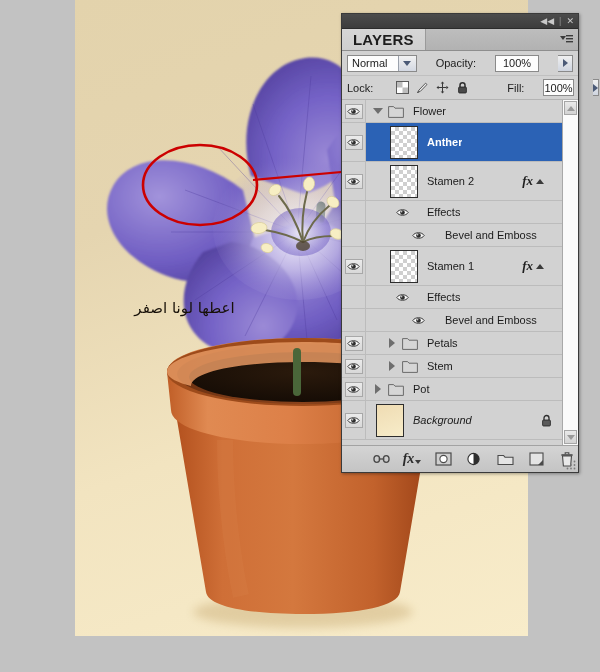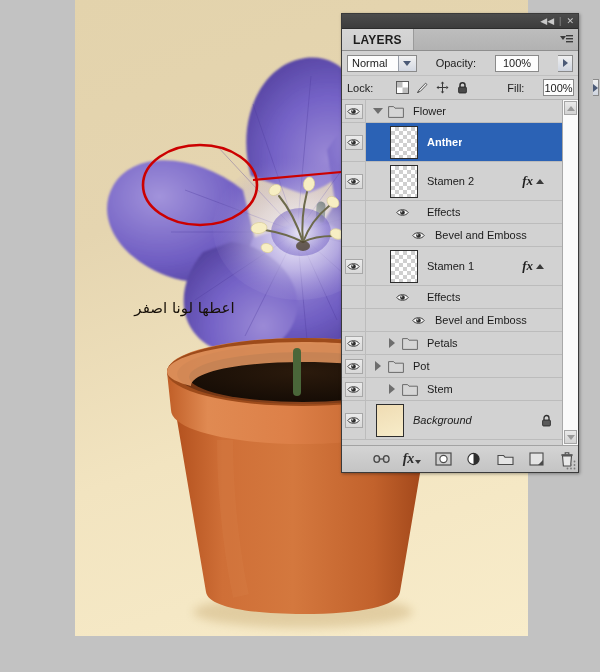--- a/index.html
+++ b/index.html
@@ -104,21 +104,21 @@
     display: flex;
     align-items: stretch;
     position: relative;
   }
   #tab-layers {
     background: linear-gradient(#d6d6d6, #cfcfcf);
     padding: 0 11px;
     display: flex;
     align-items: center;
     font-weight: bold;
-    font-size: 12px;
+    font-size: 15px;
     letter-spacing: .2px;
     border-right: 1px solid #9a9a9a;
     color: #1d1d1d;
     cursor: pointer;
   }
   #panel-menu-btn {
     position: absolute;
     right: 4px;
     top: 3px;
     width: 16px; height: 14px;
@@ -272,21 +272,21 @@
     display: flex;
     align-items: center;
     height: 100%;
     min-width: 0;
     position: relative;
     padding-right: 2px;
   }
   .indent-1 { padding-left: 6px; }
   .indent-2 { padding-left: 20px; }
   .indent-eff { padding-left: 30px; gap: 8px; }
-  .indent-eff2 { padding-left: 46px; }
+  .indent-eff2 { padding-left: 46px; gap: 10px; }
 
   .tri {
     width: 12px; min-width: 12px;
     display: flex; align-items: center; justify-content: center;
   }
   .tri-down { width:0;height:0;border-left:5px solid transparent;border-right:5px solid transparent;border-top:6px solid #6e6e6e; }
   .tri-right { width:0;height:0;border-top:5px solid transparent;border-bottom:5px solid transparent;border-left:6px solid #6e6e6e; }
 
   .folder-ic { width: 16px; min-width:16px; height: 13px; margin-left: 4px; }
   .layer-name { margin-left: 9px; font-size: 11px; white-space: nowrap; overflow: hidden; }
@@ -742,48 +742,48 @@
         <div class="layer-row">
           <div class="eye-cell">
             <div class="eye-btn">
               <svg width="13" height="9" viewBox="0 0 13 9">
                 <path d="M0.8 4.5 C3 0.8 10 0.8 12.2 4.5 C10 8.2 3 8.2 0.8 4.5 Z" fill="#f6f6f6" stroke="#2b2b2b" stroke-width="0.9"></path>
                 <circle cx="6.5" cy="4.5" r="2.3" fill="#2b2b2b"></circle>
                 <circle cx="5.7" cy="3.7" r="0.7" fill="#e8e8e8"></circle>
               </svg>
             </div>
           </div>
+          <div class="row-body indent-2">
+            <span class="tri">
+              <i class="tri-right"></i>
+            </span>
+            <span class="folder-ic"><svg width="16" height="13" viewBox="0 0 16 13">
+                <path d="M0.6 12.4 V1.6 H5.6 L7 3.2 H15.4 V12.4 Z" fill="#d6d6d6" stroke="#6a6a6a" stroke-width="1"></path>
+              </svg></span>
+            <span class="layer-name">Stem</span>
+          </div>
+        </div>
+        <div class="layer-row">
+          <div class="eye-cell">
+            <div class="eye-btn">
+              <svg width="13" height="9" viewBox="0 0 13 9">
+                <path d="M0.8 4.5 C3 0.8 10 0.8 12.2 4.5 C10 8.2 3 8.2 0.8 4.5 Z" fill="#f6f6f6" stroke="#2b2b2b" stroke-width="0.9"></path>
+                <circle cx="6.5" cy="4.5" r="2.3" fill="#2b2b2b"></circle>
+                <circle cx="5.7" cy="3.7" r="0.7" fill="#e8e8e8"></circle>
+              </svg>
+            </div>
+          </div>
           <div class="row-body indent-1">
             <span class="tri">
               <i class="tri-right"></i>
             </span>
             <span class="folder-ic"><svg width="16" height="13" viewBox="0 0 16 13">
                 <path d="M0.6 12.4 V1.6 H5.6 L7 3.2 H15.4 V12.4 Z" fill="#d6d6d6" stroke="#6a6a6a" stroke-width="1"></path>
               </svg></span>
             <span class="layer-name">Pot</span>
-          </div>
-        </div>
-        <div class="layer-row">
-          <div class="eye-cell">
-            <div class="eye-btn">
-              <svg width="13" height="9" viewBox="0 0 13 9">
-                <path d="M0.8 4.5 C3 0.8 10 0.8 12.2 4.5 C10 8.2 3 8.2 0.8 4.5 Z" fill="#f6f6f6" stroke="#2b2b2b" stroke-width="0.9"></path>
-                <circle cx="6.5" cy="4.5" r="2.3" fill="#2b2b2b"></circle>
-                <circle cx="5.7" cy="3.7" r="0.7" fill="#e8e8e8"></circle>
-              </svg>
-            </div>
-          </div>
-          <div class="row-body indent-2">
-            <span class="tri">
-              <i class="tri-right"></i>
-            </span>
-            <span class="folder-ic"><svg width="16" height="13" viewBox="0 0 16 13">
-                <path d="M0.6 12.4 V1.6 H5.6 L7 3.2 H15.4 V12.4 Z" fill="#d6d6d6" stroke="#6a6a6a" stroke-width="1"></path>
-              </svg></span>
-            <span class="layer-name">Stem</span>
           </div>
         </div>
         <div class="layer-row tall">
           <div class="eye-cell">
             <div class="eye-btn">
               <svg width="13" height="9" viewBox="0 0 13 9">
                 <path d="M0.8 4.5 C3 0.8 10 0.8 12.2 4.5 C10 8.2 3 8.2 0.8 4.5 Z" fill="#f6f6f6" stroke="#2b2b2b" stroke-width="0.9"></path>
                 <circle cx="6.5" cy="4.5" r="2.3" fill="#2b2b2b"></circle>
                 <circle cx="5.7" cy="3.7" r="0.7" fill="#e8e8e8"></circle>
               </svg>

